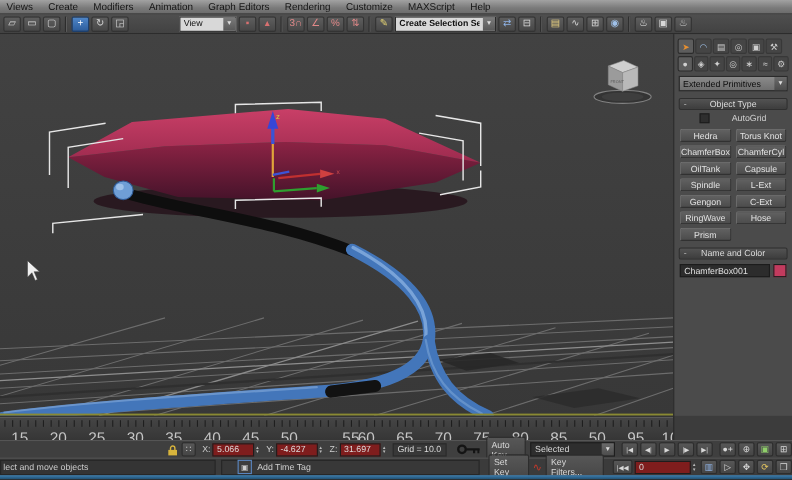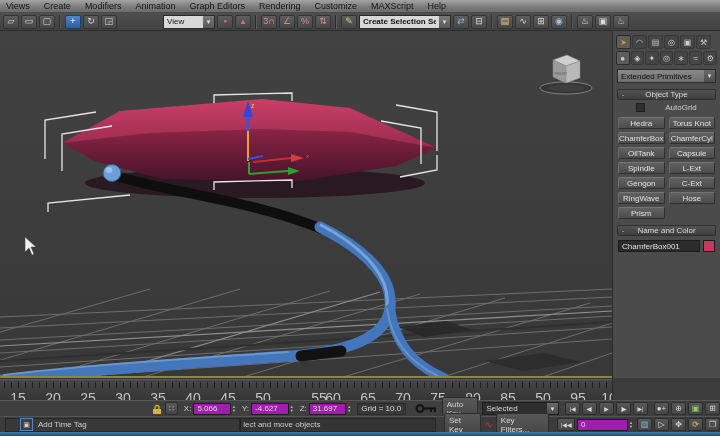--- a/index.html
+++ b/index.html
@@ -63,21 +63,21 @@
   #ruler{position:absolute;left:0;top:1px;width:612px;height:21px;
     background:linear-gradient(#454545,#353535);border-top:1px solid #5a5a5a;}
   .tick{position:absolute;top:2px;width:1px;height:6px;background:#1e1e1e;}
   .tlabel{position:absolute;top:10px;font-size:14px;color:#c4c4c4;transform:translateX(-50%);}
   #tl-right{position:absolute;left:612px;top:378px;width:108px;height:22px;background:#3c3c3c;border-left:1px solid #2a2a2a;box-sizing:border-box;}
   
   .statrow{position:absolute;left:0;width:720px;height:16px;background:#3f3f3f;
     border-top:1px solid #555;box-sizing:border-box;display:flex;align-items:center;font-size:8px;color:#cfcfcf;}
   #statrow1{top:400px;}
   #statrow2{top:416px;background:#3b3b3b;}
-  .field{background:#a21caf;border:1px solid #1d1d1d;height:12px;display:flex;align-items:center;
+  .field{background:#7f1d1d;border:1px solid #1d1d1d;height:12px;display:flex;align-items:center;
     padding:0 3px;box-sizing:border-box;color:#dcdcdc;}
   .spinner{display:flex;flex-direction:column;justify-content:center;font-size:4px;line-height:4px;color:#bbb;margin-left:1px;}
   .coordlabel{margin:0 2px 0 6px;color:#cfcfcf;}
   .sbtn{height:24px;background:linear-gradient(#575757,#454545);border:1px solid #2d2d2d;
     border-radius:2px;display:flex;align-items:center;justify-content:center;
     font-size:8px;color:#d8d8d8;padding:0 4px;box-sizing:border-box;}
   .tr-btn{width:15px;height:13px;padding:0;font-size:6px;}
   .navicon{width:15px;height:13px;padding:0;font-size:8px;}
   #selected-dropdown{width:92px;height:13px;background:#2e2e2e;border:1px solid #1d1d1d;
     display:flex;align-items:center;justify-content:space-between;color:#d8d8d8;padding-left:3px;box-sizing:border-box;}
@@ -460,25 +460,25 @@
       </div>
     <div id="nav1-cluster" style="display:flex;gap:2px;margin-left:6px;">
         <span class="sbtn navicon">●+</span>
         <span class="sbtn navicon">⊕</span>
         <span class="sbtn navicon" style="color: rgb(143, 206, 106);">▣</span>
         <span class="sbtn navicon">⊞</span>
       </div>
   </div>
 
   <div class="statrow" id="statrow2">
+    <div id="prompt-box">lect and move objects</div>
     <div id="timetag-box">
       <span id="timetag-icon">▣</span>
       <span>Add Time Tag</span>
     </div>
-    <div id="prompt-box">lect and move objects</div>
     <span class="sbtn" style="margin-left:8px;">Set Key</span>
     <span class="wave-icon">∿</span>
     <span class="sbtn">Key Filters...</span>
     <span class="sbtn tr-btn" style="margin-left:8px;width:18px;">|◀◀</span>
     <span class="field" style="width:52px;margin-left:2px;">0</span>
     <span class="spinner">
         <span>▲</span>
         <span>▼</span>
       </span>
     <div id="nav2-cluster" style="display:flex;gap:2px;margin-left:4px;">

